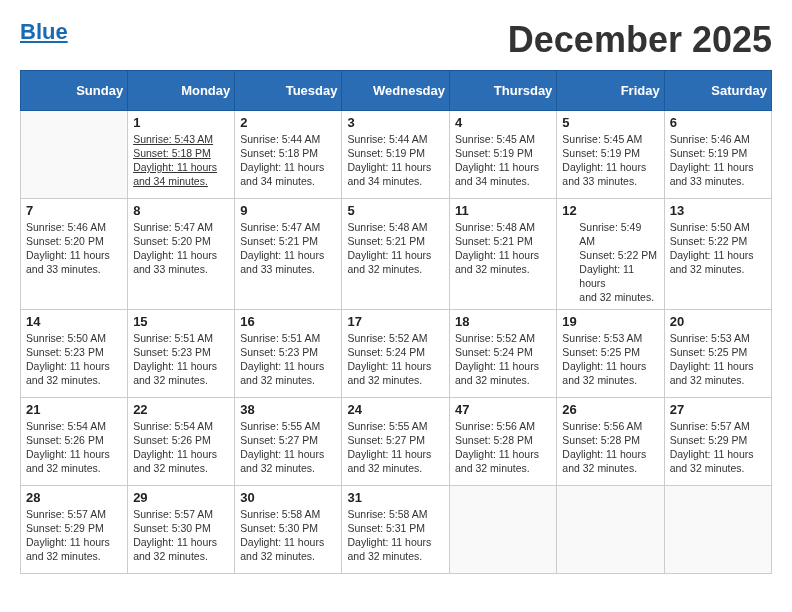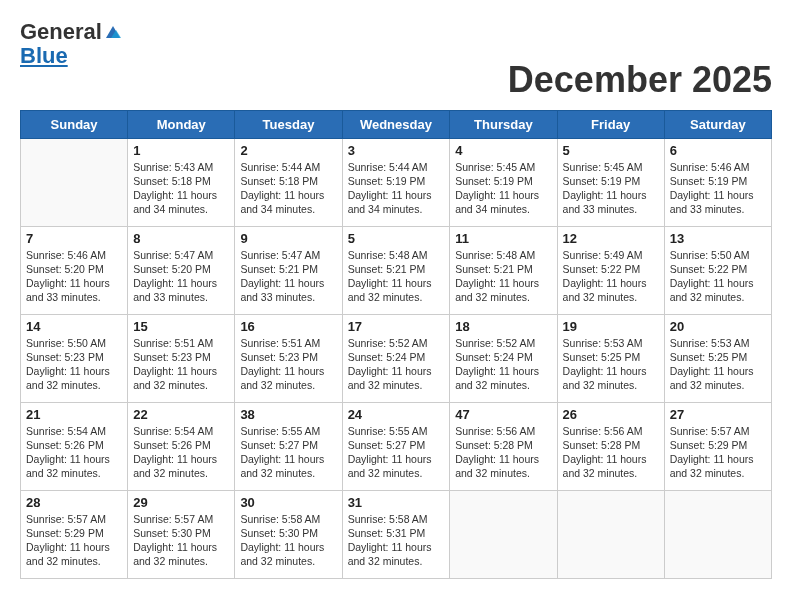--- a/index.html
+++ b/index.html
@@ -24,43 +24,42 @@
     .logo-text {
       font-size: 22px;
       font-weight: bold;
       color: #333;
       line-height: 1.1;
     }
     .logo-general { color: #333; }
     .logo-blue { color: #1a6ab1; text-decoration: underline; }
     .title-block {
       text-align: left;
-      margin-top: 40px;
     }
     .month-year {
       font-size: 36px;
       font-weight: bold;
       color: #333;
       line-height: 1.1;
     }
     .location {
       font-size: 16px;
       color: #555;
       font-style: italic;
     }
     .calendar {
       width: 100%;
       border-collapse: collapse;
       font-size: 11px;
     }
     .calendar th {
       background: #2a6db5;
       color: #fff;
-      padding: 6px 4px;
-      text-align: center;
+      padding: 12px 4px;
+      text-align: right;
       font-size: 13px;
       font-weight: bold;
       border: 1px solid #1a5a9a;
     }
     .calendar td {
       border: 1px solid #ccc;
       vertical-align: top;
       padding: 4px 5px;
       width: 108px;
       min-height: 80px;
@@ -82,27 +81,20 @@
     }
     tr.week-row td {
       height: 88px;
     }
   </style>
 </head>
 <body>
 
 <div class="header">
   <div class="logo">
-    <div style="display:flex;align-items:center;gap:2px;">
-      <span class="logo-text logo-general">General</span>
-      <svg width="18" height="16" viewBox="0 0 18 16">
-        <polygon points="2,14 9,2 16,14" fill="#2a6db5"></polygon>
-        <polygon points="7,14 12,6 17,14" fill="#1a9ad4" opacity="0.8"></polygon>
-      </svg>
-    </div>
     <span class="logo-text logo-blue">Blue</span>
   </div>
   <div class="title-block">
     <div class="month-year">December 2025</div>
   </div>
 </div>
 
 <table class="calendar">
   <thead>
     <tr>
@@ -114,21 +106,21 @@
         <th>Thursday</th>
         <th>Friday</th>
         <th>Saturday</th>
       </tr>
   </thead>
   <tbody id="calendar-body">
   <tr class="week-row">
         <td class="empty"></td>
         <td>
           <div class="day-number">1</div>
-          <div class="day-info" style="white-space: pre-line;">Sunrise: 5:43 AM
+          <div class="day-info" style="white-space: pre-line; text-decoration: underline;">Sunrise: 5:43 AM
 Sunset: 5:18 PM
 Daylight: 11 hours
 and 34 minutes.</div>
         </td>
         <td>
           <div class="day-number">2</div>
           <div class="day-info" style="white-space: pre-line;">Sunrise: 5:44 AM
 Sunset: 5:18 PM
 Daylight: 11 hours
 and 34 minutes.</div>
@@ -193,21 +185,21 @@
         </td>
         <td>
           <div class="day-number">11</div>
           <div class="day-info" style="white-space: pre-line;">Sunrise: 5:48 AM
 Sunset: 5:21 PM
 Daylight: 11 hours
 and 32 minutes.</div>
         </td>
         <td>
           <div class="day-number">12</div>
-          <div class="day-info" style="white-space: pre-line;">Sunrise: 5:49 AM
+          <div class="day-info" style="white-space: pre-line; margin-left: 17px;">Sunrise: 5:49 AM
 Sunset: 5:22 PM
 Daylight: 11 hours
 and 32 minutes.</div>
         </td>
         <td>
           <div class="day-number">13</div>
           <div class="day-info" style="white-space: pre-line;">Sunrise: 5:50 AM
 Sunset: 5:22 PM
 Daylight: 11 hours
 and 32 minutes.</div>

